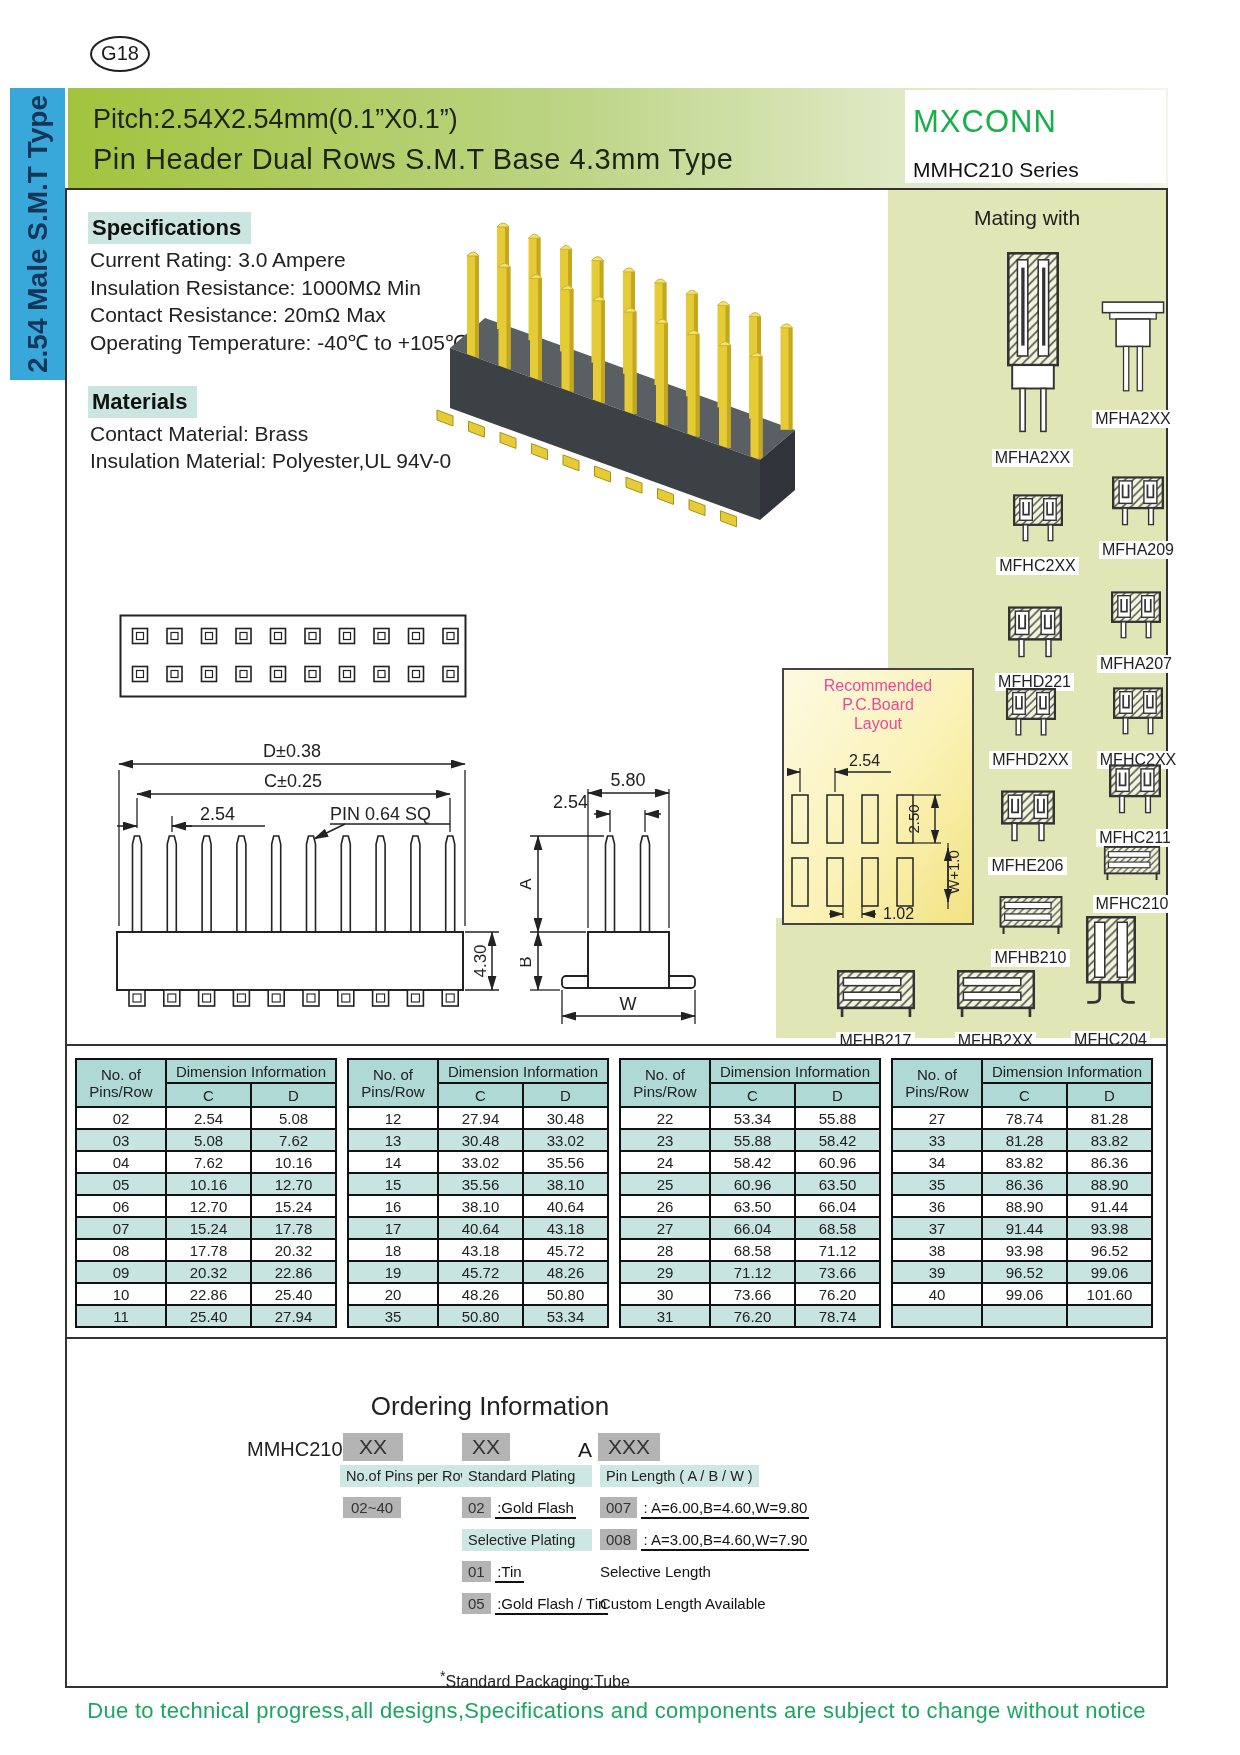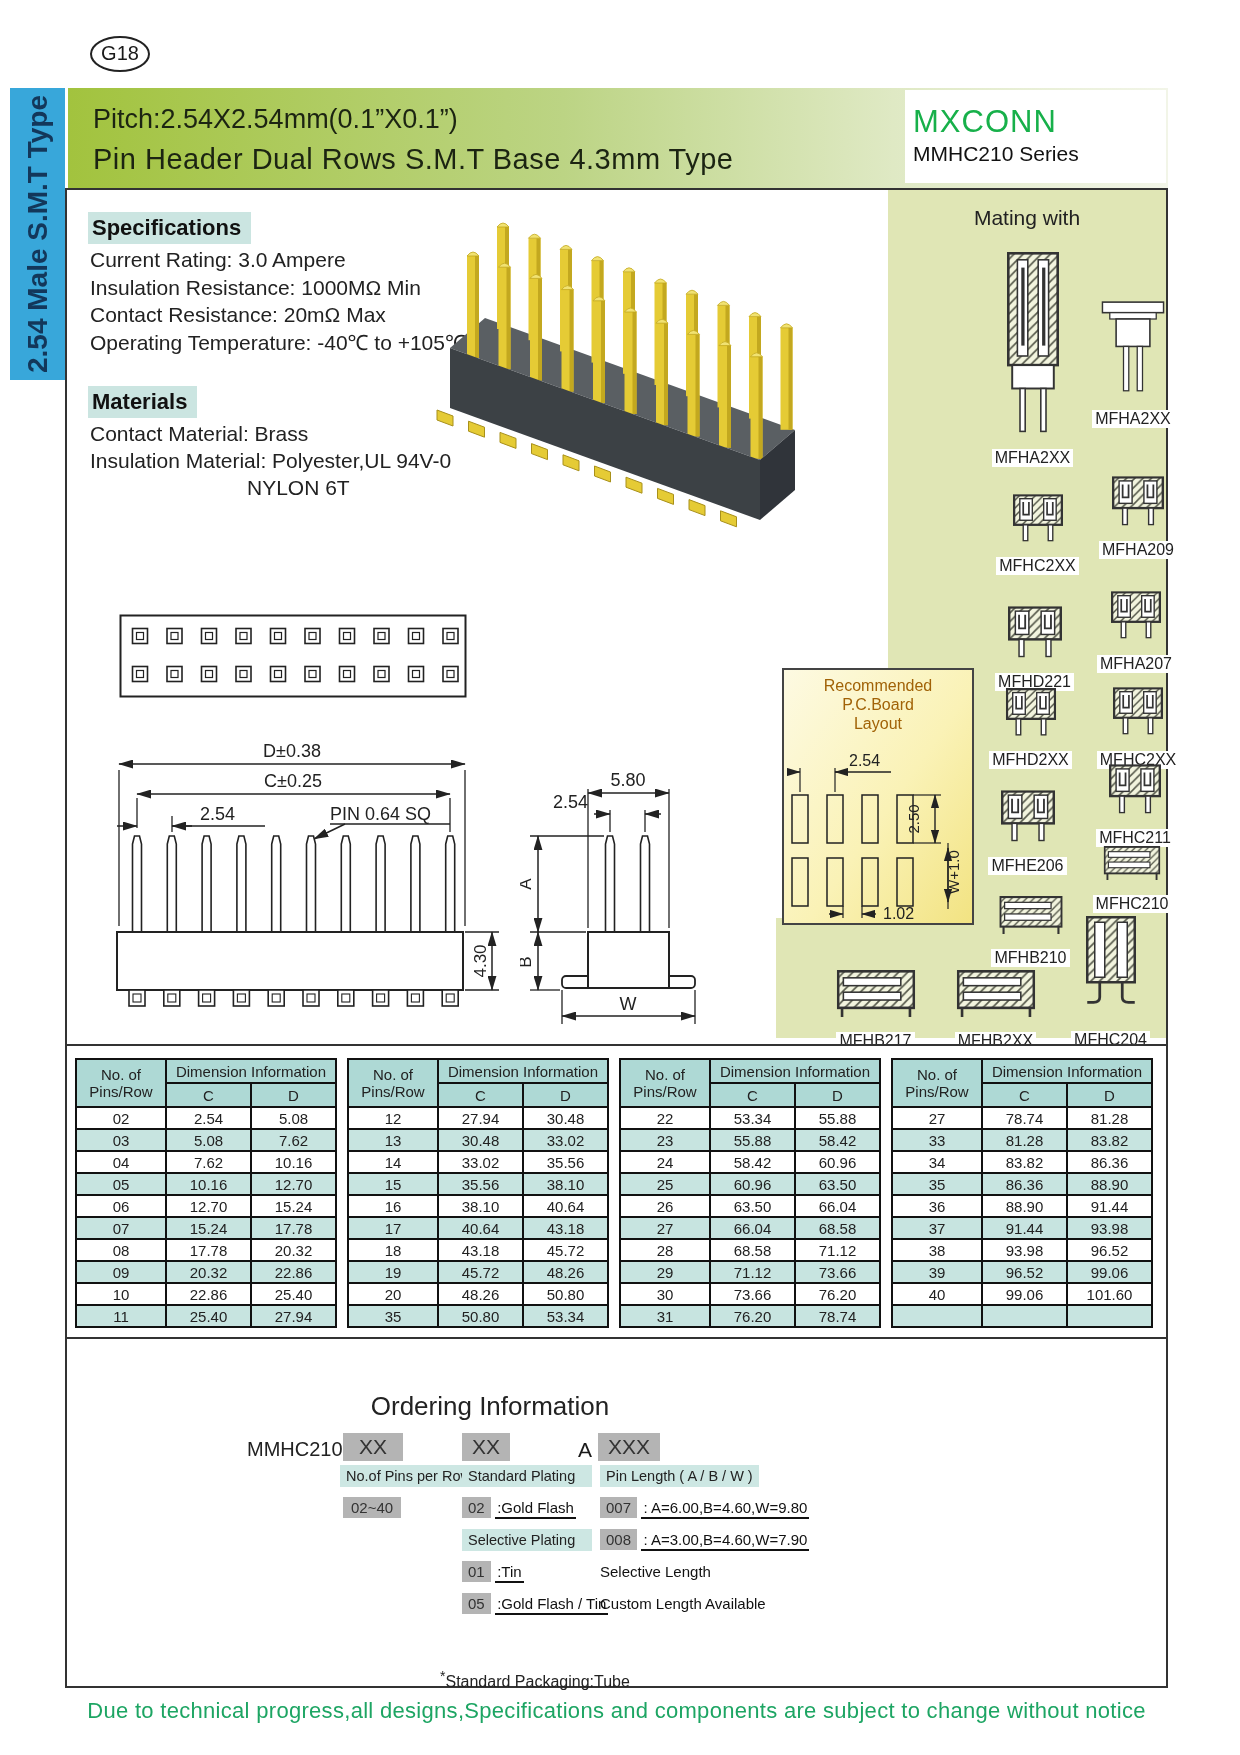--- a/index.html
+++ b/index.html
@@ -14,39 +14,39 @@
             display:flex;align-items:center;justify-content:center;}
   .side-tab span{writing-mode:vertical-rl;transform:rotate(180deg);font-size:28px;
                  font-weight:600;color:#13375a;white-space:nowrap;}
   
   .head-bar{left:68px;top:88px;width:1100px;height:100px;
             background:linear-gradient(90deg,#a2c33e 0%,#bcd484 45%,#dfe9c4 75%,#f2f5e8 100%);}
   .head-t1{left:93px;top:104px;font-size:27px;color:#1c2412;}
   .head-t2{left:93px;top:143px;font-size:29px;color:#1c2412;font-weight:500;letter-spacing:.5px;}
   .logo-box{left:905px;top:90px;width:261px;height:93px;background:#fff;padding-left:8px;box-sizing:border-box;}
   .brand{font-size:31px;font-weight:normal;color:#17b04a;letter-spacing:1px;margin-top:14px;}
-  .series{font-size:21px;color:#111;margin-top:2px;}
+  .series{font-size:21px;color:#111;margin-top:18px;}
   
   .content-box{left:65px;top:188px;width:1103px;height:1500px;border:2px solid #333;box-sizing:border-box;background:transparent;}
   
   .mating-panel{left:888px;top:190px;width:278px;height:848px;background:#e0e6b5;}
   .mating-ext{left:776px;top:918px;width:112px;height:120px;background:#e0e6b5;}
   .mating-title{left:888px;top:206px;width:278px;text-align:center;font-size:21px;color:#222;}
   .mitem{position:absolute;display:flex;flex-direction:column;align-items:center;}
   .mlabel{background:#fff;font-size:16px;padding:0 3px;margin-top:15px;white-space:nowrap;color:#222;}
   
   .sec-head{background:#cbe5e1;font-size:22px;font-weight:bold;color:#111;
             padding:3px 10px 3px 4px;display:inline-block;}
   .spec-lines{left:90px;top:246px;font-size:21px;line-height:27.5px;color:#222;}
   .mat-lines{left:90px;top:420px;font-size:21px;line-height:27px;color:#222;}
   .mat-indent{padding-left:157px;}
   
   .pcb-box{left:782px;top:668px;width:192px;height:257px;border:2px solid #444;box-sizing:border-box;
            background:linear-gradient(125deg,#fdfae2 0%,#faf2b6 55%,#f2e382 100%);}
-  .pcb-title{left:782px;top:676px;width:192px;text-align:center;font-size:16px;line-height:19px;color:#a16207;}
+  .pcb-title{left:782px;top:676px;width:192px;text-align:center;font-size:16px;line-height:19px;color:#ec4899;}
   
   .tables-row{left:75px;top:1058px;width:1090px;display:flex;gap:10px;}
   table.dim-table{border-collapse:collapse;font-size:15px;table-layout:fixed;width:262px;}
   table.dim-table th,table.dim-table td{border:2px solid #111;text-align:center;padding:0;height:20px;color:#222;}
   table.dim-table thead th{background:#aed9d5;font-weight:normal;font-size:15px;height:22px;}
   table.dim-table tbody tr:nth-child(even) td{background:#c7e4e0;}
   
   .hline{height:0;border-top:2px solid #333;}
   
   .ord-title{left:330px;top:1391px;width:320px;text-align:center;font-size:26px;color:#222;}
@@ -236,21 +236,20 @@
   <div>Contact  Resistance: 20mΩ Max</div>
   <div>Operating Temperature: -40℃ to +105℃</div>
 </div>
 
 <div class="abs" style="left:88px;top:386px">
   <span class="sec-head">Materials</span>
 </div>
 <div class="abs mat-lines">
   <div>Contact Material: Brass</div>
   <div>Insulation Material: Polyester,UL 94V-0</div>
-  <div class="mat-indent">NYLON 6T</div>
 </div>
 
 <svg class="abs" style="left:425px;top:198px" width="460" height="345" viewBox="0 0 460 345">
   <g id="render3d">
       <polygon points="25,150 60,120 370,232 335,262" fill="#5a5f63"></polygon>
       <rect x="72" y="29" width="12" height="102" fill="#e5cb35"></rect>
       <rect x="80" y="29" width="4" height="102" fill="#c3a81f"></rect>
       <path d="M72,29 q6,-8 12,0 z" fill="#f1e272" stroke="#c3a81f" stroke-width="0.8"></path>
       <rect x="103.5" y="40.19999999999999" width="12" height="102" fill="#e5cb35"></rect>
       <rect x="111.5" y="40.19999999999999" width="4" height="102" fill="#c3a81f"></rect>

